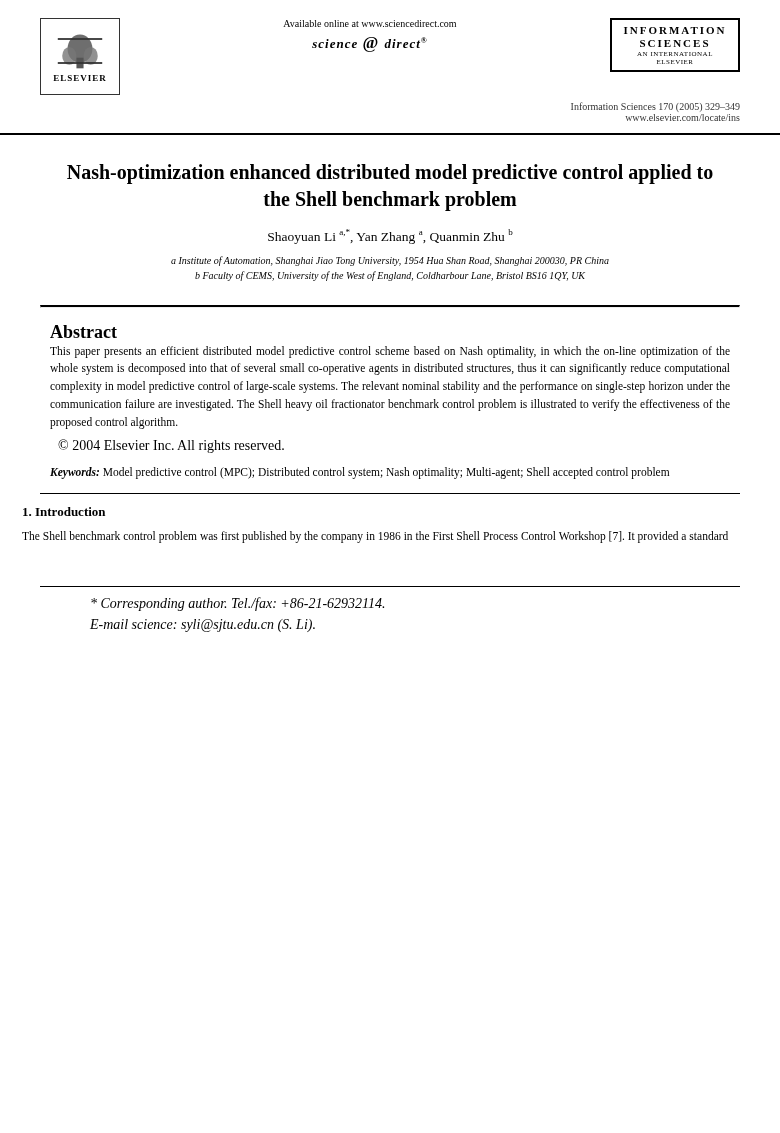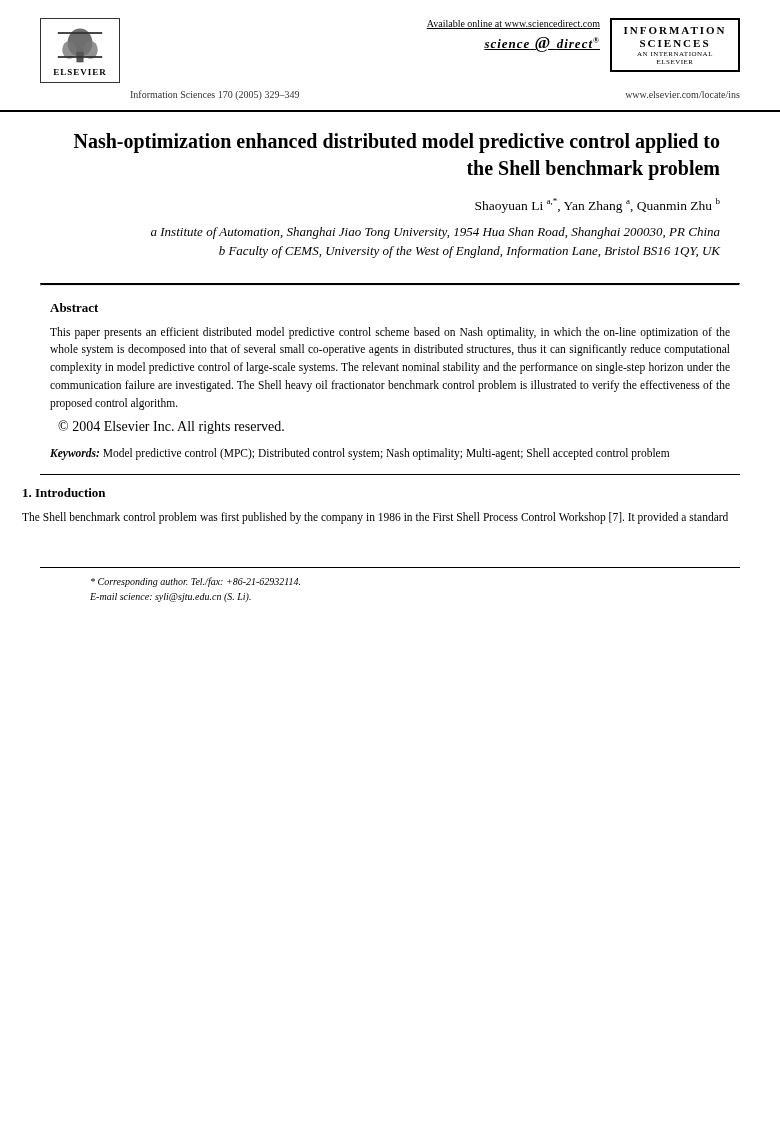--- a/index.html
+++ b/index.html
@@ -28,43 +28,42 @@
       align-items: flex-start;
       justify-content: space-between;
       margin-bottom: 6px;
     }
     .elsevier-logo {
       width: 90px;
       flex-shrink: 0;
     }
     .elsevier-logo-img {
       width: 80px;
-      height: 65px;
+      height: 77px;
       border: 1.5px solid #333;
       display: flex;
       flex-direction: column;
       align-items: center;
       justify-content: center;
       padding: 4px;
     }
     .elsevier-tree {
       width: 60px;
       height: 40px;
     }
     .elsevier-text {
       font-size: 9px;
       font-weight: bold;
       letter-spacing: 1px;
       margin-top: 2px;
     }
     .header-center {
       flex: 1;
-      text-align: right;
+      text-align: center;
       padding: 0 10px;
-      text-decoration: underline;
     }
     .available-online {
       font-size: 10px;
       margin-bottom: 4px;
     }
     .science-direct-logo {
       font-size: 13px;
       font-weight: bold;
       letter-spacing: 1px;
       margin-bottom: 2px;
@@ -88,51 +87,52 @@
     }
     .info-sci-subtitle {
       font-size: 7px;
       letter-spacing: 0.5px;
     }
     .header-bottom {
       display: flex;
       justify-content: space-between;
       align-items: flex-end;
       margin-top: 4px;
+      flex-direction: column;
     }
     .journal-ref {
       font-size: 10px;
       color: #333;
       margin-left: 90px;
     }
     .journal-url {
       font-size: 10px;
       color: #333;
     }
     
     .title-section {
-      padding: 16px 60px 16px 60px;
-      text-align: right;
+      padding: 24px 60px 16px 60px;
+      text-align: center;
     }
     .paper-title {
       font-size: 20px;
       font-weight: bold;
       line-height: 1.35;
       margin-bottom: 14px;
     }
     .authors {
       font-size: 13.5px;
       margin-bottom: 8px;
     }
     .author-sup {
       font-size: 9px;
       vertical-align: super;
     }
     .affiliations {
-      font-size: 13px;
+      font-size: 10px;
       font-style: italic;
       line-height: 1.5;
       margin-bottom: 6px;
     }
     .received-dates {
       font-size: 10px;
       margin-top: 6px;
     }
     
     .divider {
@@ -142,23 +142,22 @@
     }
     .divider-thick {
       border-top: 2px solid #000;
       margin: 0 40px;
     }
     
     .abstract-section {
       padding: 14px 50px 12px 50px;
     }
     .abstract-title {
-      font-size: 13px;
-      font-weight: bold;
-      margin-bottom: 8px;
+      font-size: 18px;
+      font-weight: bold;
     }
     .abstract-text {
       font-size: 11.5px;
       line-height: 1.55;
       text-align: justify;
     }
     .copyright {
       font-size: 14px;
       margin-top: 6px;
       margin-left: 8px;
@@ -186,21 +185,21 @@
       line-height: 1.55;
       text-align: justify;
     }
     .footnote-section {
       padding: 0 50px;
       border-top: 1px solid #000;
       margin: 0 40px;
       padding-top: 6px;
     }
     .footnote-text {
-      font-size: 10px;
+      font-size: 14px;
       line-height: 1.5;
       font-style: italic;
     }
     .footer-bottom {
       padding: 8px 50px 0 50px;
       font-size: 9px;
       color: #333;
       margin: 10px 0 0 0;
     }
   </style>
@@ -253,21 +252,21 @@
     </div>
   </div>
 
   <div class="title-section">
     <div class="paper-title">Nash-optimization enhanced distributed model predictive control applied to the Shell benchmark problem</div>
     <div class="authors">
       Shaoyuan Li <sup class="author-sup">a,*</sup>, Yan Zhang <sup class="author-sup">a</sup>, Quanmin Zhu <sup class="author-sup">b</sup>
     </div>
     <div class="affiliations">
       <div>a Institute of Automation, Shanghai Jiao Tong University, 1954 Hua Shan Road, Shanghai 200030, PR China</div>
-      <div>b Faculty of CEMS, University of the West of England, Information Lane, Bristol BS16 1QY, UK</div>
+      <div>b Faculty of CEMS, University of the West of England, Coldharbour Lane, Bristol BS16 1QY, UK</div>
     </div>
   </div>
 
   <hr class="divider-thick">
 
   <div class="abstract-section">
     <div class="abstract-title">Abstract</div>
     <div class="abstract-text">
       <span>This paper presents an efficient distributed model predictive control scheme based on Nash optimality, in which the on-line optimization of the whole system is decomposed into that of several small co-operative agents in distributed structures, thus it can significantly reduce computational complexity in model predictive control of large-scale systems. The relevant nominal stability and the performance on single-step horizon under the communication failure are investigated. The Shell heavy oil fractionator benchmark control problem is illustrated to verify the effectiveness of the proposed control algorithm.</span>
     </div>

